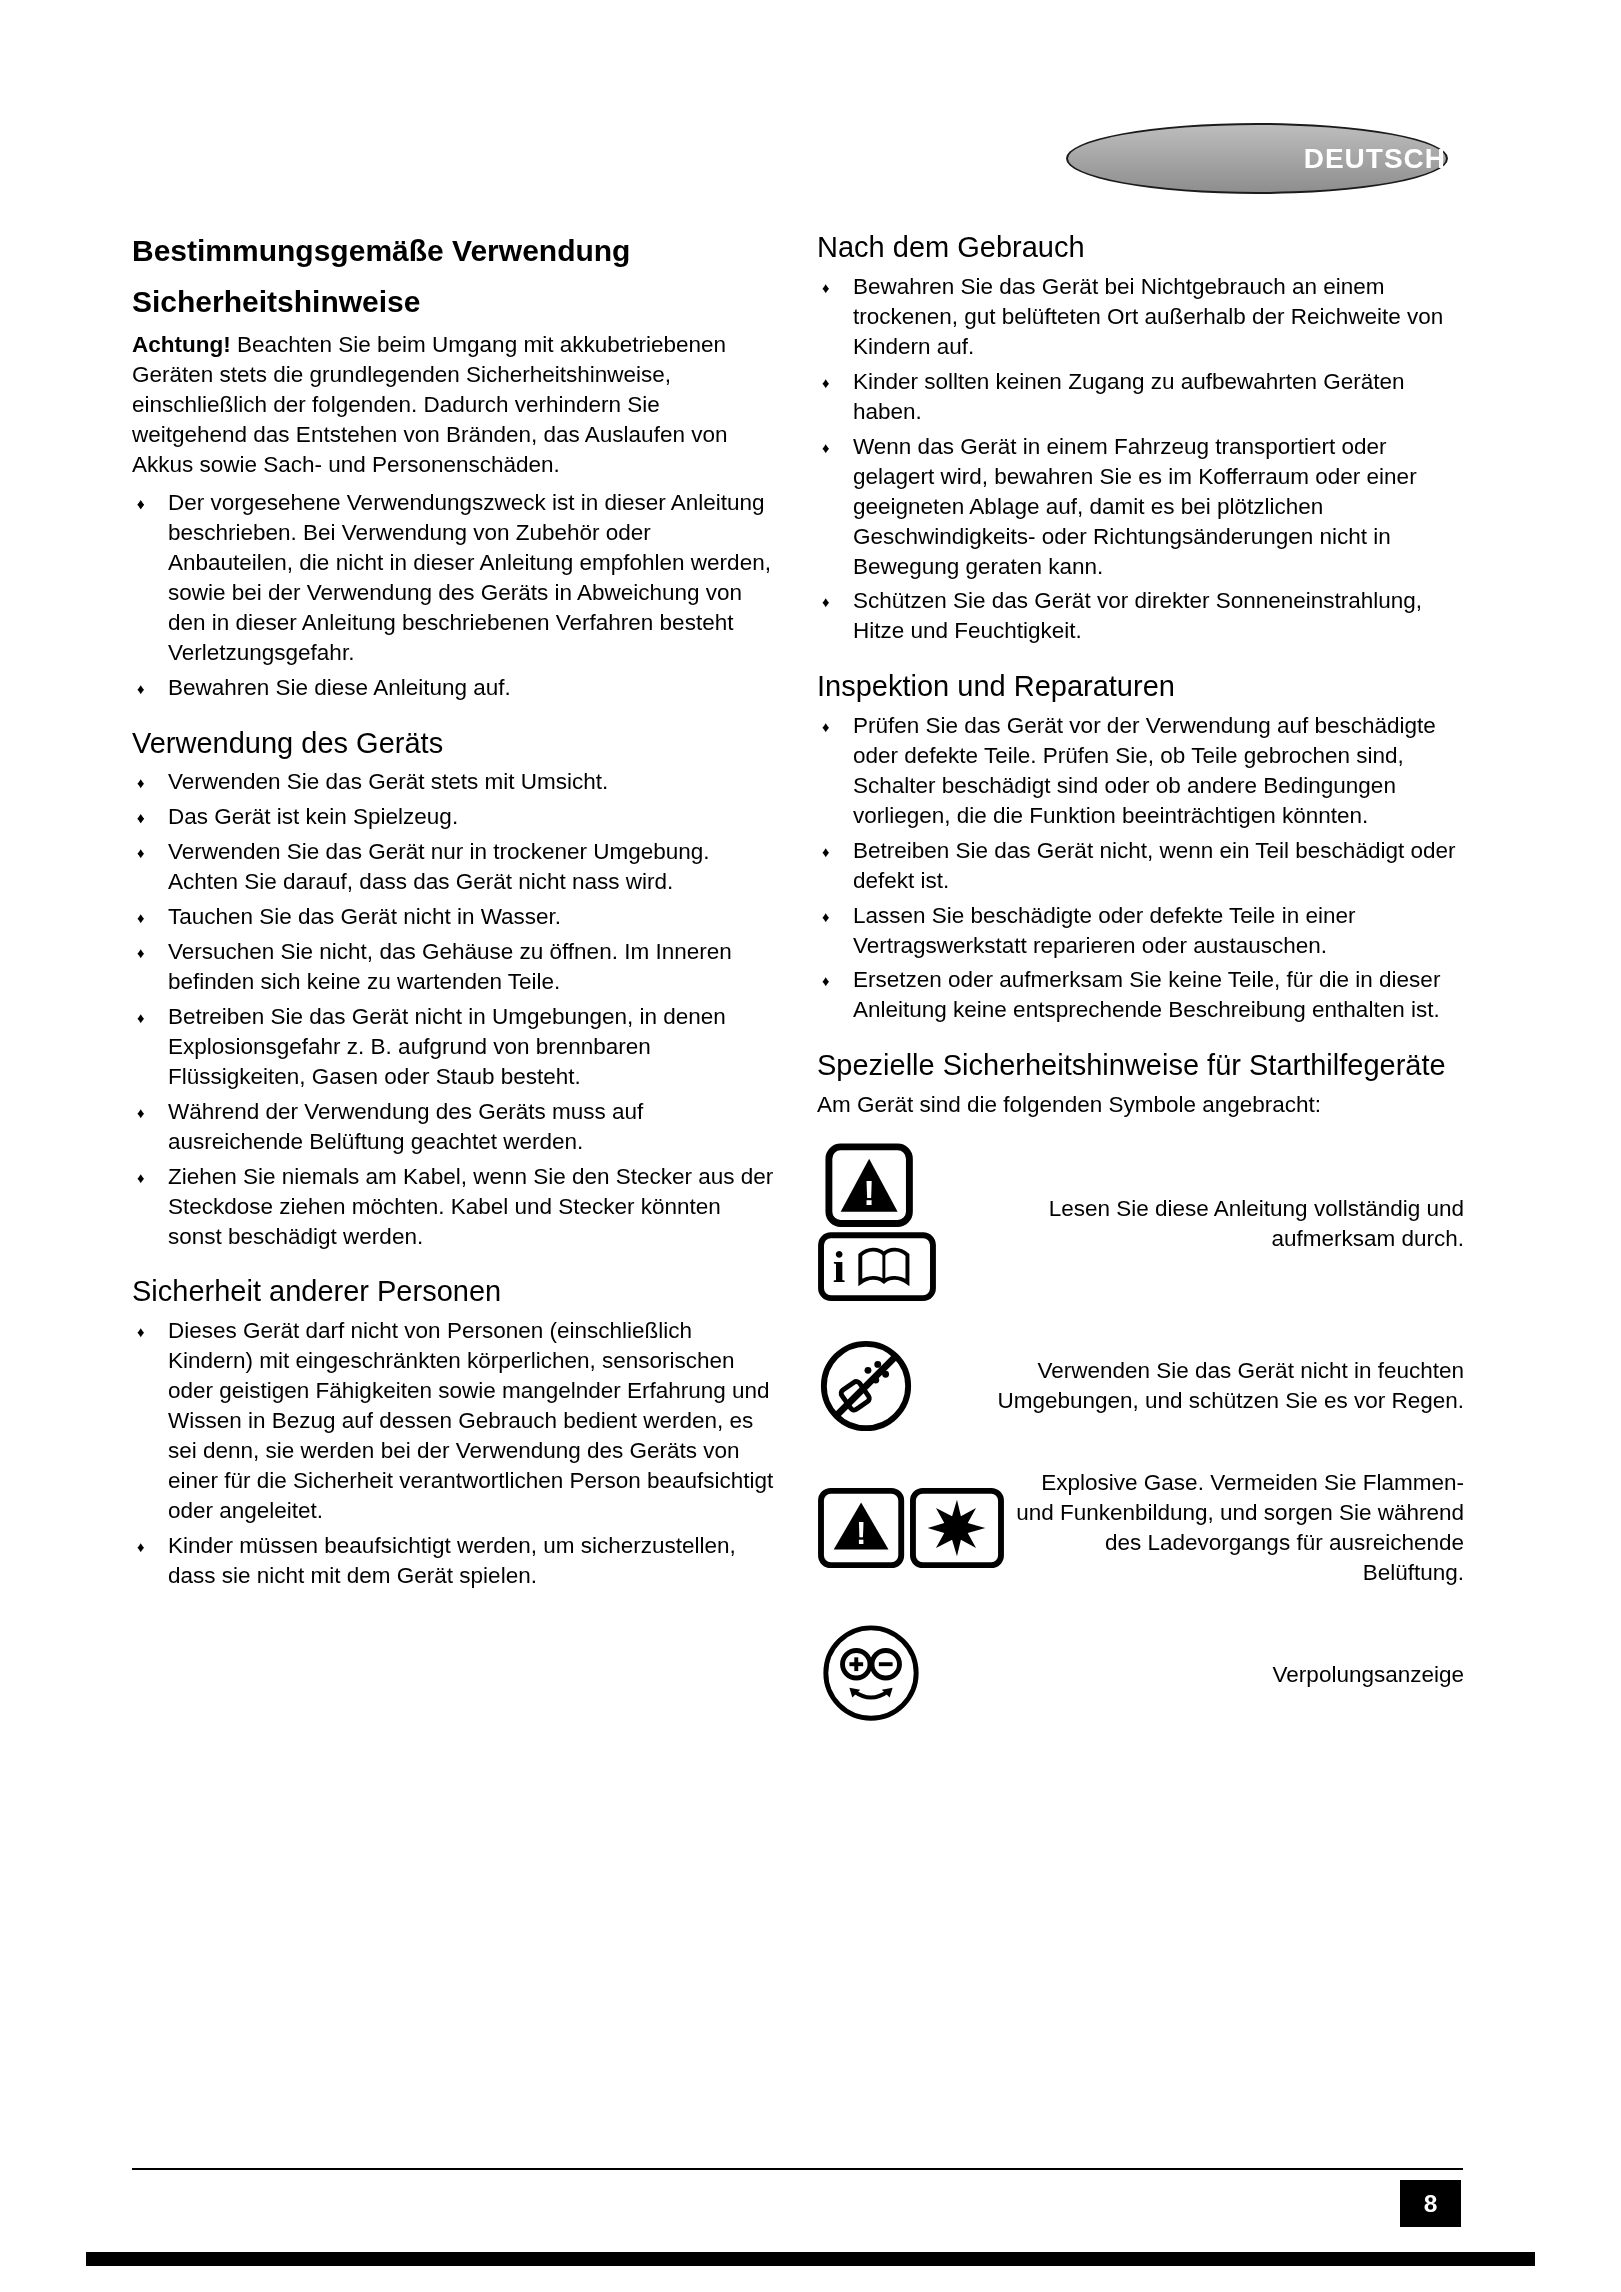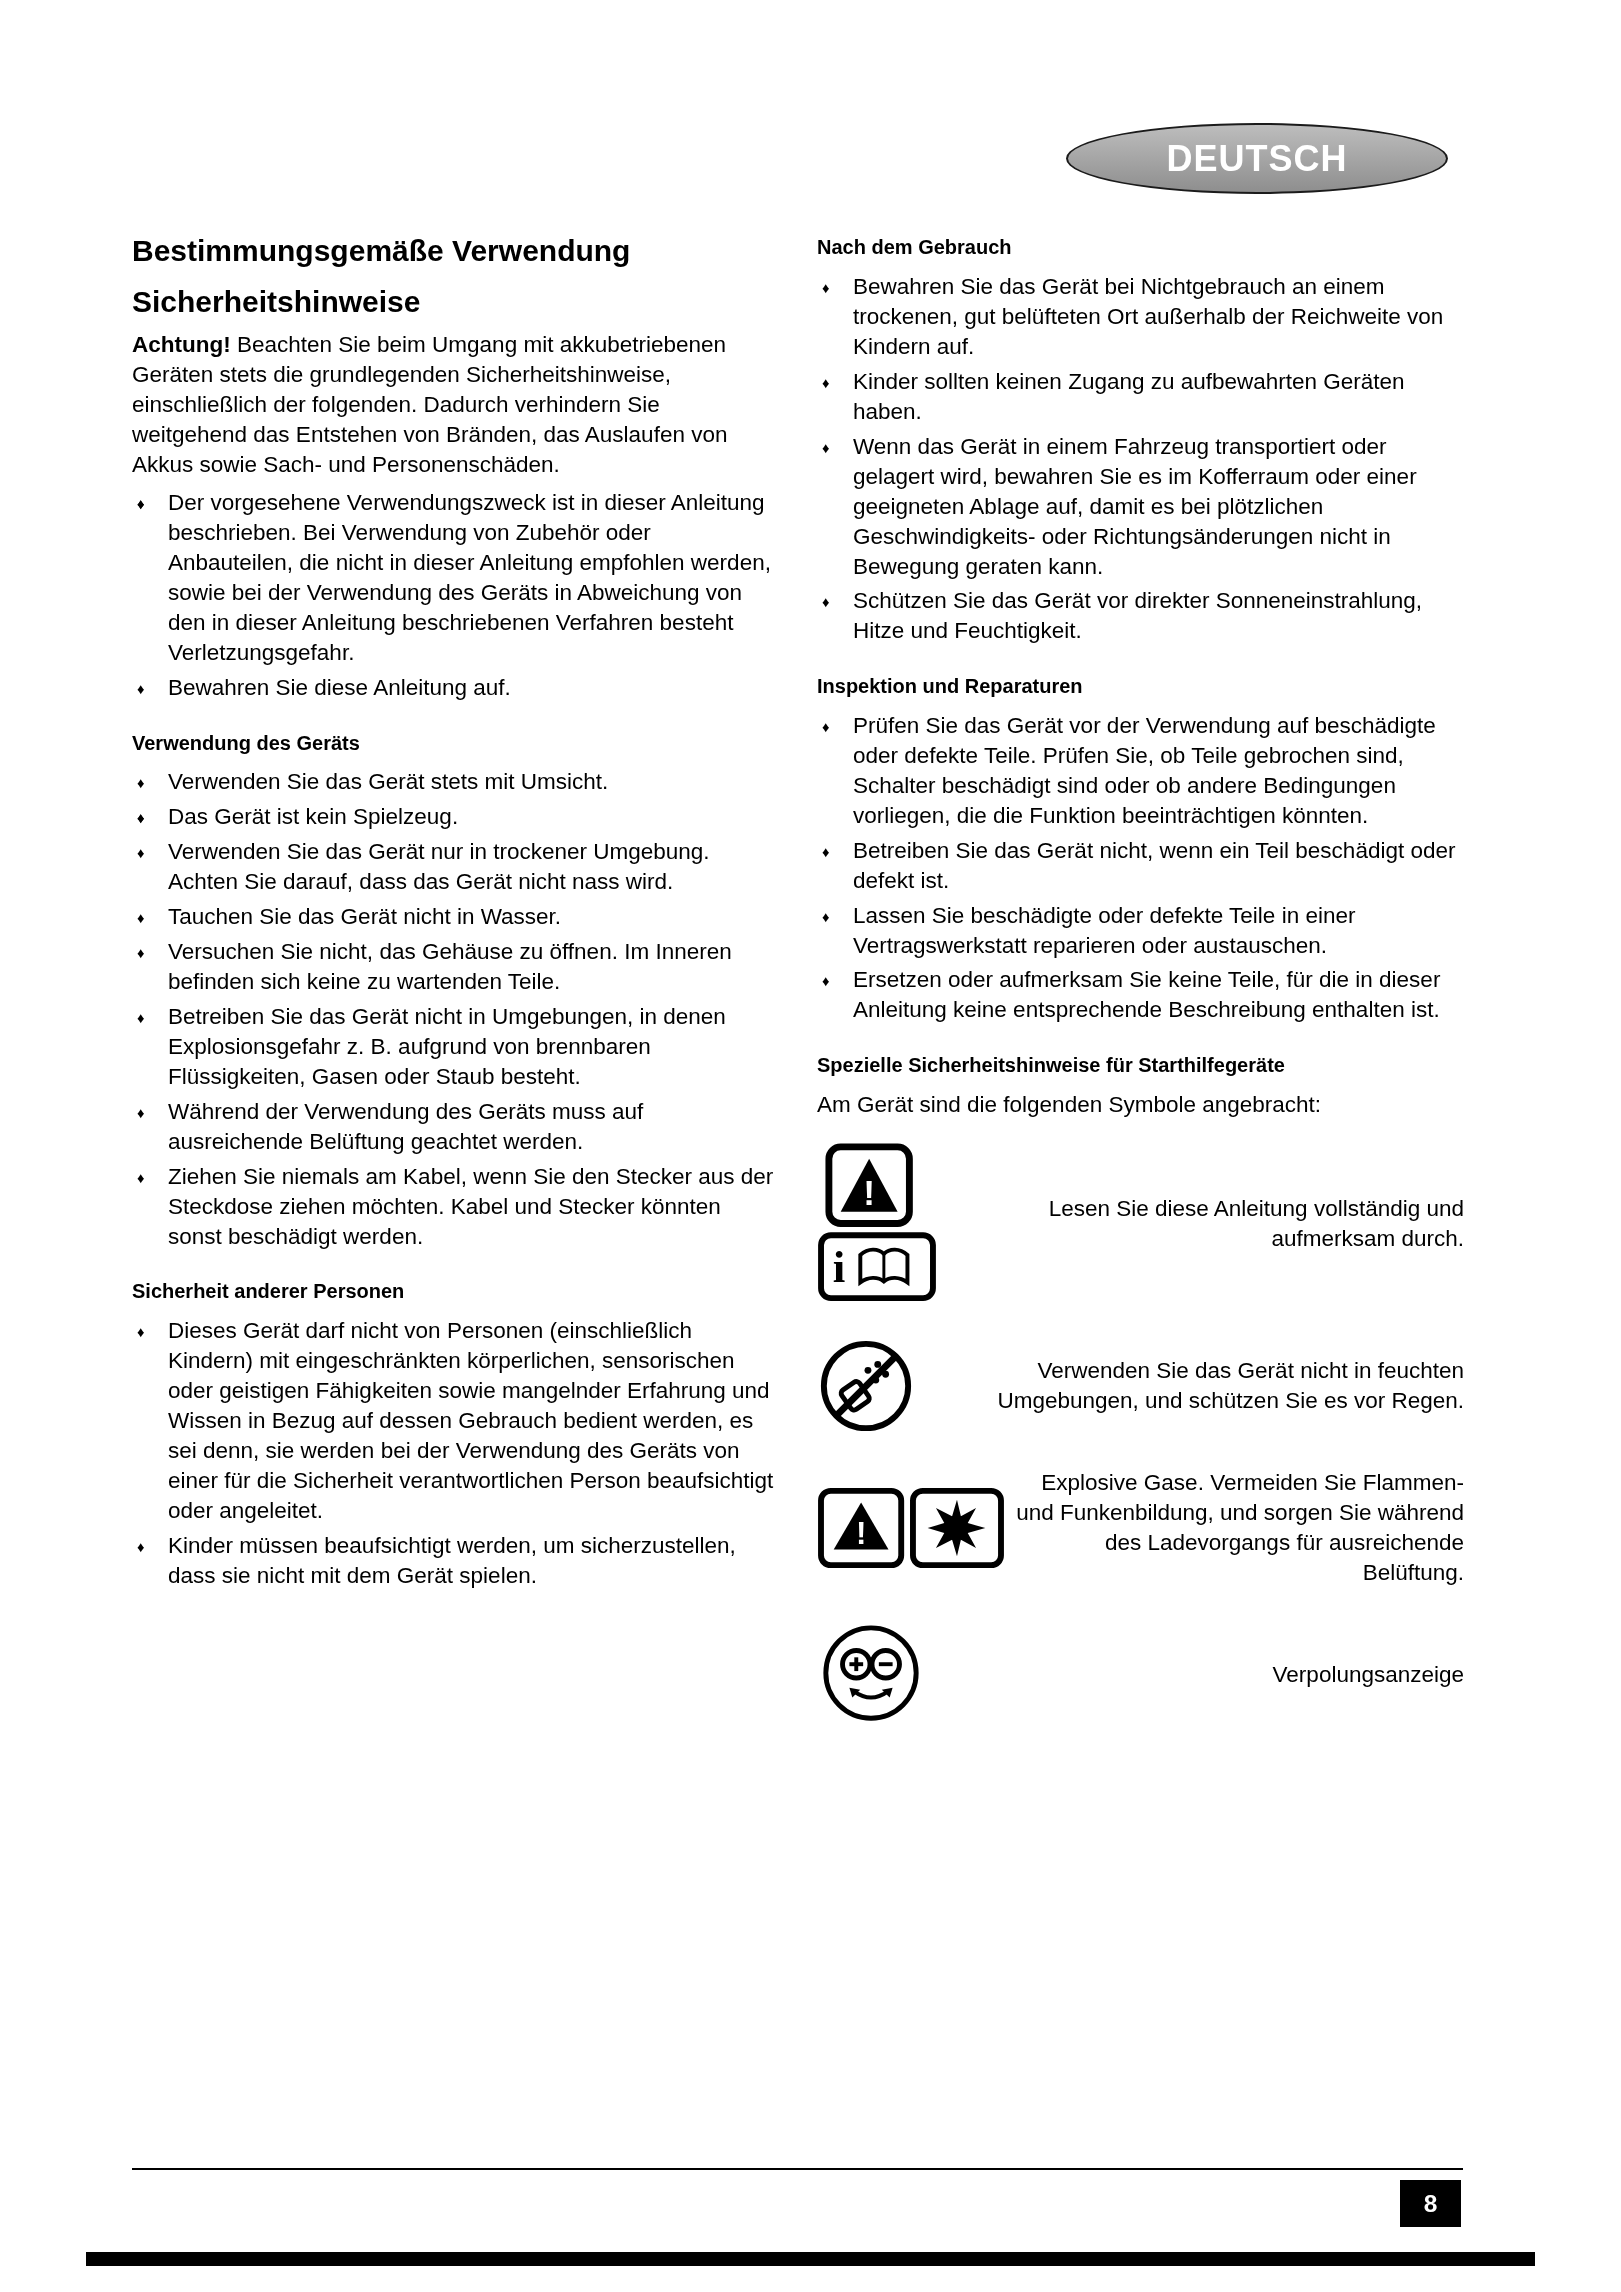--- a/index.html
+++ b/index.html
@@ -13,31 +13,31 @@
     margin:0 auto;
   }
 
   
   .lang-badge {
     position:absolute; left:1066px; top:123px;
     width:378px; height:67px;
     border:2.9px solid #1b1b1b;
     border-radius:50%;
     background:linear-gradient(#bdbdbd,#8e8e8e);
-    display:flex; align-items:center; justify-content:center;
-    color:#ffffff; font-size:36px; font-weight:bold; letter-spacing:1px;
+    display:flex; align-items:center; justify-content:flex-end;
+    color:#ffffff; font-size:28px; font-weight:bold; letter-spacing:1px;
   }
 
   
   .col { position:absolute; top:233px; width:647px; font-size:22.5px; line-height:30px; }
   .col-left  { left:132px; }
   .col-right { left:817px; }
 
   h1.doc-h1 { font-size:30px; line-height:35px; font-weight:bold; margin:0 0 15.7px 0; }
-  h2.doc-h2 { font-size:20px; line-height:29px; font-weight:bold; margin:25.5px 0 9.8px 0; }
+  h2.doc-h2 { font-size:29px; line-height:29px; font-weight:normal; margin:25.5px 0 9.8px 0; }
   p.doc-p  { margin:0 0 25.5px 0; }
   p.doc-p-tight { margin:0 0 7.8px 0; }
   .bold-run { font-weight:bold; }
 
   ul.bullets { list-style:none; margin:0 0 5.9px 0; padding:0; }
   ul.bullets li {
     position:relative;
     padding-left:36px;
     margin:0 0 4.9px 0;
   }

